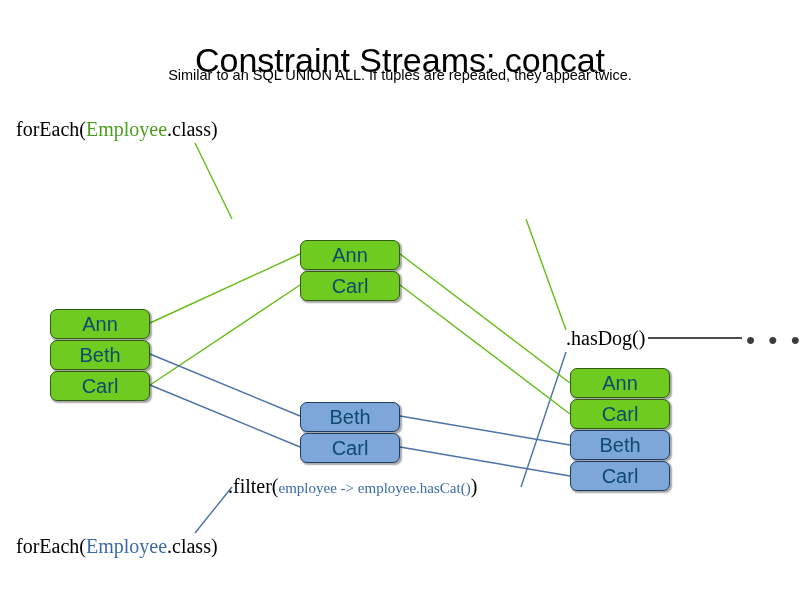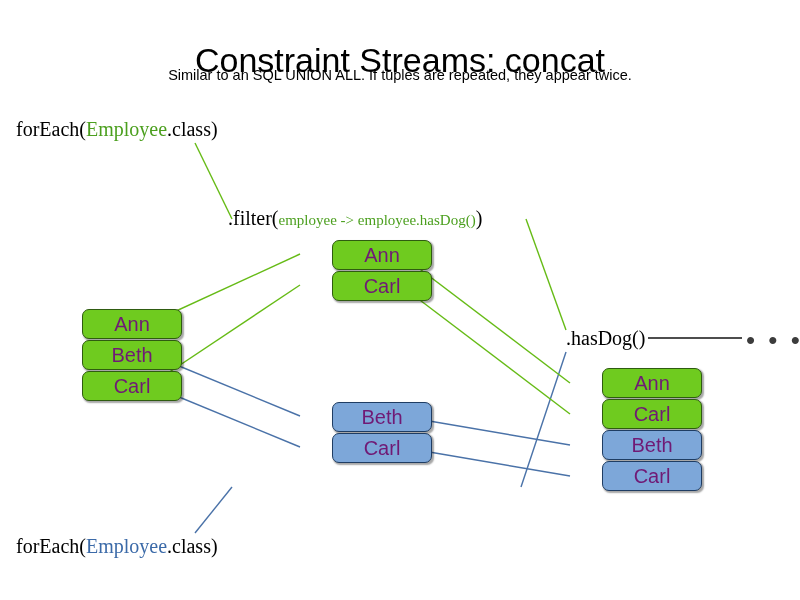--- a/index.html
+++ b/index.html
@@ -63,23 +63,22 @@
 
   .node {
     position: absolute;
     box-sizing: border-box;
     border-radius: 7px;
     border: 1.6px solid #3a3a3a;
     display: flex;
     align-items: center;
     justify-content: center;
     font-size: 20px;
-    color: #701a75;
+    color: #0c4a6e;
     box-shadow: 1.5px 1.5px 1.5px rgba(0,0,0,0.35);
-    margin-left: 32px;
   }
   .node.green {
     background: #6fcb1f;
     border-color: #2f5c10;
   }
   .node.blue {
     background: #7da7d9;
     border-color: #1f3d63;
   }
 
@@ -122,24 +121,24 @@
     <line x1="648" y1="338" x2="742" y2="338" stroke="#4d4d4d" stroke-width="2.2"></line>
   </svg>
 
   <h1 class="title">Constraint Streams: concat</h1>
   <div class="subtitle">Similar to an SQL UNION ALL. If tuples are repeated, they appear twice.</div>
 
   <div class="code-label" style="left:16px; top:119px;">
     <span>forEach(</span><span class="tok-green">Employee</span><span>.class)</span>
   </div>
 
-  <div class="code-label" style="left:228px; top:208px;">
-    <span>.filter(</span><span class="lambda-g">employee</span><span class="lambda-g"> -&gt; </span><span class="lambda-g">employee.hasDog()</span><span>)</span>
+
+  <div class="code-label" style="left:228px; top:476px;">
+    <span>.filter(</span><span class="lambda-b">employee</span><span class="lambda-b"> -&gt; </span><span class="lambda-b">employee.hasCat()</span><span>)</span>
   </div>
-
 
   <div class="code-label" style="left:16px; top:536px;">
     <span>forEach(</span><span class="tok-blue">Employee</span><span>.class)</span>
   </div>
 
   <div class="code-label" style="left:566px; top:328px;">.hasDog()</div>
 
   <div class="ellipsis" style="left:746px; top:327px;">• • •</div>
 
   <div class="node green" style="left:50px; top:309px; width:100px; height:30px;">Ann</div>

